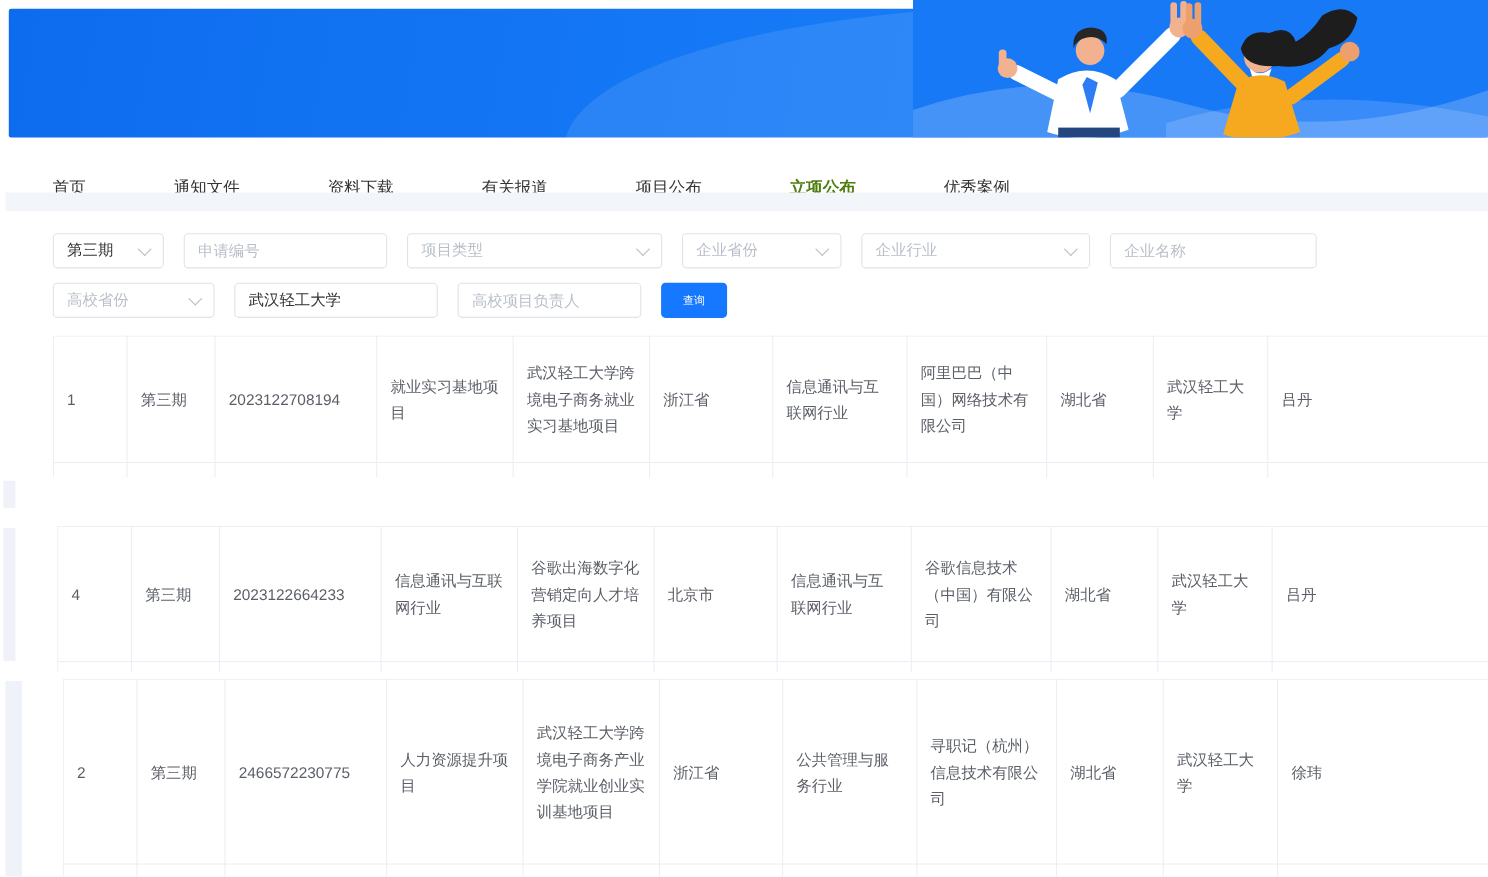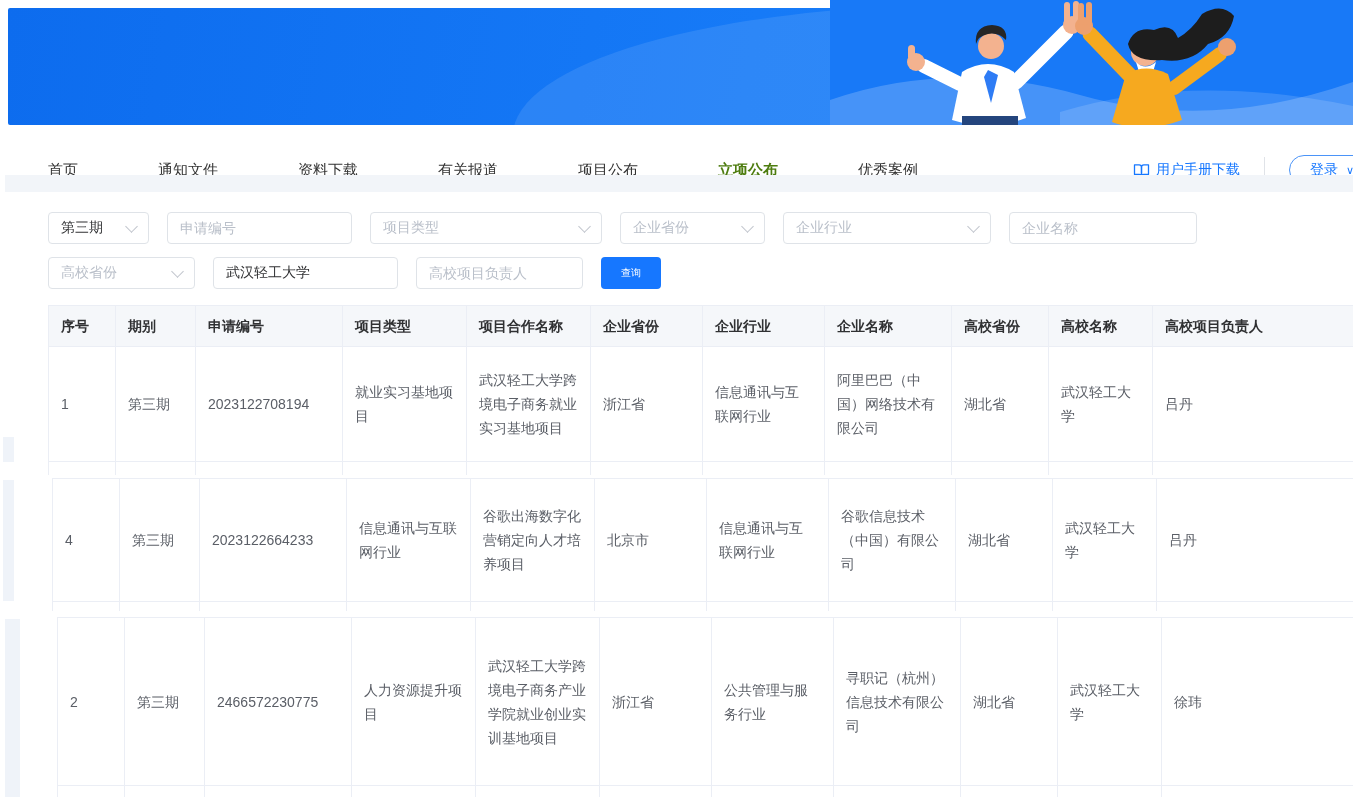--- a/index.html
+++ b/index.html
@@ -104,34 +104,20 @@
 
   <div class="nav">
     <div class="nav-item">首页</div>
     <div class="nav-item">通知文件</div>
     <div class="nav-item">资料下载</div>
     <div class="nav-item">有关报道</div>
     <div class="nav-item">项目公布</div>
     <div class="nav-item active">立项公布</div>
     <div class="nav-item">优秀案例</div>
 
-    <div class="nav-right">
-      <div class="manual">
-        <svg width="17" height="15" viewBox="0 0 17 15">
-          <path d="M1.5 1.8 H6.2 Q8.5 1.8 8.5 4 V13 Q8.5 11.4 6.2 11.4 H1.5 Z" fill="none" stroke="#1677ff" stroke-width="1.3" stroke-linejoin="round"></path>
-          <path d="M15.5 1.8 H10.8 Q8.5 1.8 8.5 4 V13 Q8.5 11.4 10.8 11.4 H15.5 Z" fill="none" stroke="#1677ff" stroke-width="1.3" stroke-linejoin="round"></path>
-        </svg>
-        <span>用户手册下载</span>
-      </div>
-      <div class="nav-divider"></div>
-      <div class="login-pill">
-        <span>登录</span>
-        <span class="chev">∨</span>
-      </div>
-    </div>
   </div>
 
   <div class="gray-band"></div>
 
   <div class="ctl select" style="left:48px;top:212px;width:101px;">
     <span>第三期</span>
     <span class="chevron"></span>
   </div>
   <input class="ctl" style="left: 167px; top: 212px; width: 185px;" placeholder="申请编号">
   <div class="ctl select" style="left:370px;top:212px;width:232px;">
@@ -165,33 +151,20 @@
           <col style="width:124px">
         <col style="width:124px">
           <col style="width:112px">
           <col style="width:122px">
           <col style="width:127px">
         <col style="width:97px">
           <col style="width:104px">
           <col style="width:201px">
       </colgroup>
       <tbody>
-          <tr>
-        <th>序号</th>
-        <th>期别</th>
-        <th>申请编号</th>
-        <th>项目类型</th>
-        <th>项目合作名称</th>
-        <th>企业省份</th>
-        <th>企业行业</th>
-        <th>企业名称</th>
-        <th>高校省份</th>
-        <th>高校名称</th>
-        <th>高校项目负责人</th>
-      </tr>
       <tr style="height:115px;">
         <td>1</td>
         <td>第三期</td>
         <td>2023122708194</td>
         <td>就业实习基地项目</td>
         <td>武汉轻工大学跨境电子商务就业实习基地项目</td>
         <td>浙江省</td>
         <td>信息通讯与互联网行业</td>
         <td>阿里巴巴（中国）网络技术有限公司</td>
         <td>湖北省</td>

